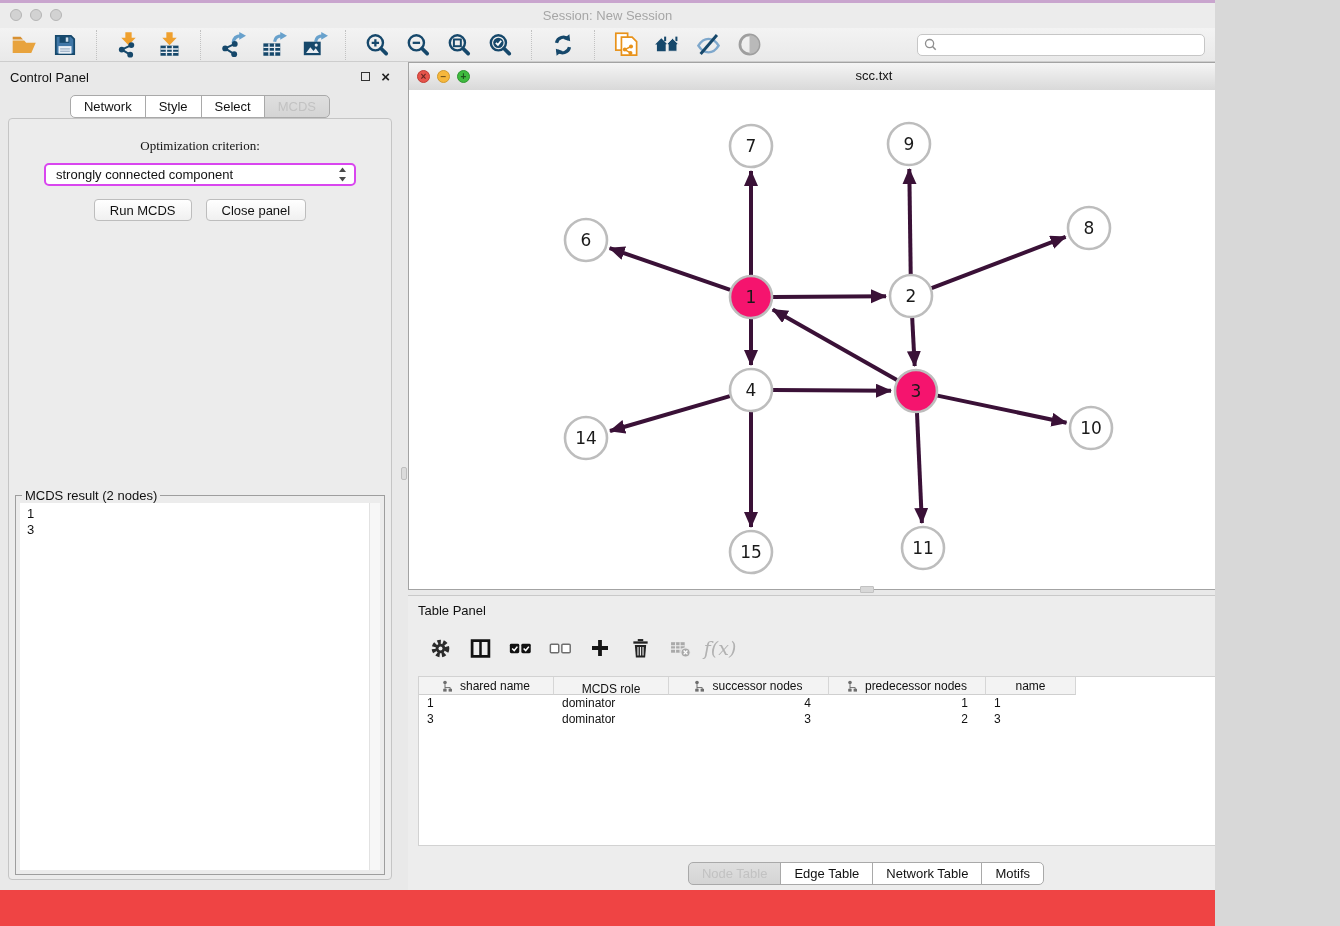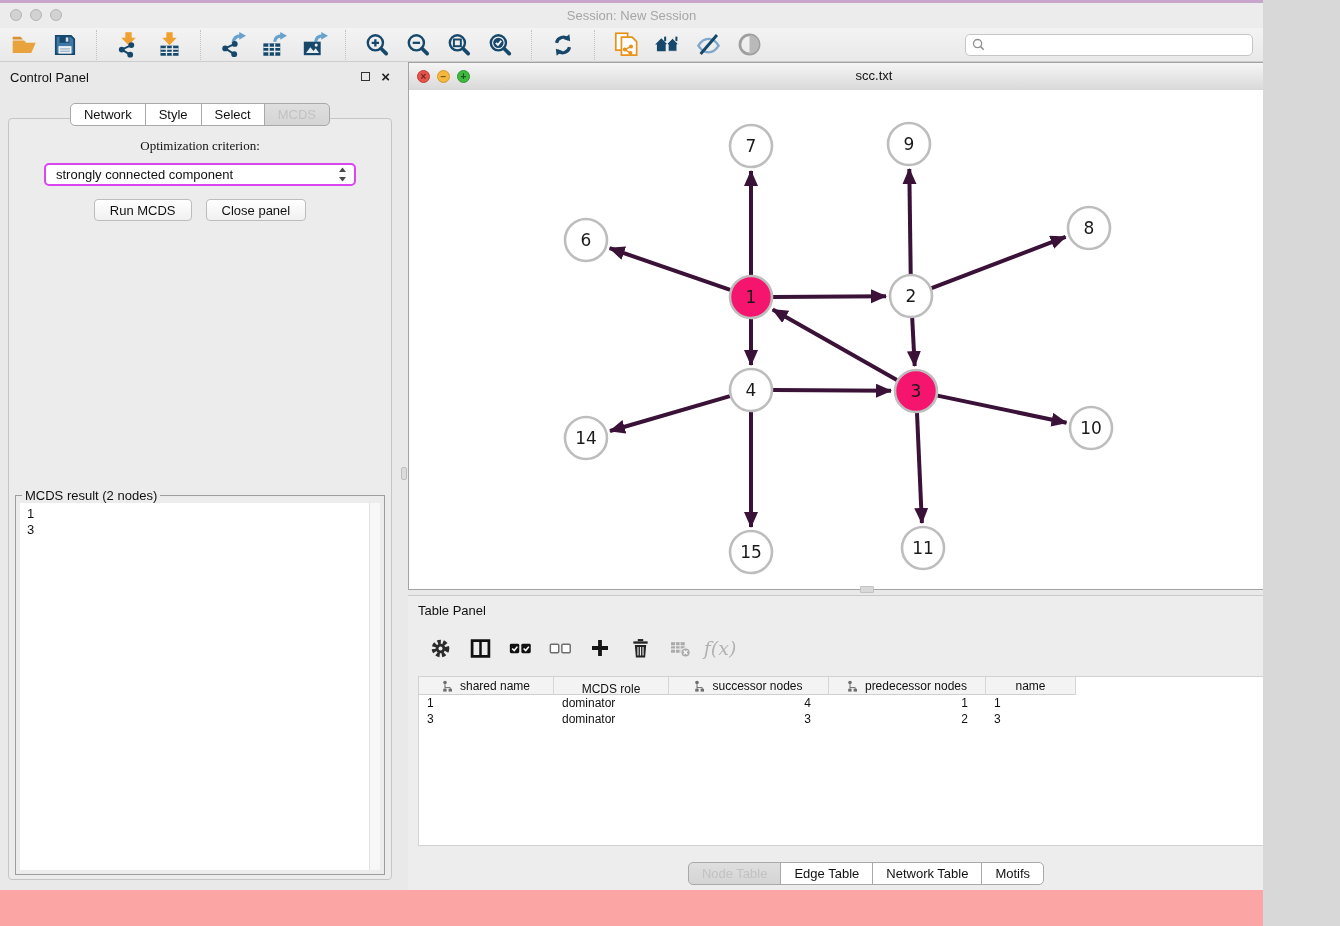--- a/index.html
+++ b/index.html
@@ -1,17 +1,17 @@
 <!DOCTYPE html>
 <html><head>
 <meta charset="utf-8">
 <style>
   html,body{margin:0;padding:0;background:#D8D8D8;}
-  .window{position:relative;width:1215px;height:926px;background:#fca5a5;overflow:hidden;
-          font-family:"Liberation Sans",sans-serif;font-size:13px;color:#111;padding-left:48px;}
+  .window{position:relative;width:1215px;height:926px;background:#ef4444;overflow:hidden;
+          font-family:"Liberation Sans",sans-serif;font-size:13px;color:#111;}
   .purple-strip{position:absolute;top:0;left:0;right:0;height:3px;background:#C9A5CE;}
   
   .titlebar{position:absolute;top:3px;left:0;right:0;height:25px;background:#ECECEC;}
   .traffic{position:absolute;left:10px;top:6px;display:flex;gap:8px;}
   .traffic span{width:12px;height:12px;border-radius:50%;background:#D2D2D2;border:1px solid #B5B5B5;box-sizing:border-box;}
   .tb-title{text-align:center;line-height:25px;color:#A6A6A6;font-size:13px;}
   
   .toolbar{position:absolute;top:28px;left:0;right:0;height:34px;display:flex;align-items:center;
            padding:0 10px;box-sizing:border-box;background:linear-gradient(#F3F3F3,#E9E9E9);
            border-bottom:1px solid #CDCDCD;gap:13px;}
@@ -22,21 +22,21 @@
           display:flex;align-items:center;padding:0 6px;gap:4px;box-sizing:border-box;}
   .search input{border:none;outline:none;flex:1;font-size:12px;background:transparent;font-family:"Liberation Sans",sans-serif;}
   
   .main{position:absolute;top:62px;left:0;width:1340px;height:828px;background:#E9E9E9;}
   
   .control-panel{position:absolute;left:0;top:0;width:400px;height:828px;}
   .cp-title{position:absolute;left:10px;top:8px;font-size:13px;}
   .win-icons{position:absolute;right:10px;top:8px;display:flex;gap:11px;align-items:center;height:13px;}
   .float-box{width:9px;height:9px;border:1.5px solid #333;display:inline-block;box-sizing:border-box;}
   .close-x{font-weight:bold;font-size:15px;line-height:11px;color:#222;}
-  .cp-tabs{position:absolute;top:41px;left:0;right:0;display:flex;justify-content:center;z-index:2;}
+  .cp-tabs{position:absolute;top:33px;left:0;right:0;display:flex;justify-content:center;z-index:2;}
   .tab{height:21px;line-height:21px;padding:0 13px;background:#fff;border:1px solid #A9A9A9;margin-left:-1px;font-size:13px;box-sizing:content-box;}
   .tab:first-child{border-radius:5px 0 0 5px;margin-left:0;}
   .tab:last-child{border-radius:0 5px 5px 0;}
   .tab.selected{background:linear-gradient(#DFDFDF,#D4D4D4);color:#C2C2C2;}
   .cp-content{position:absolute;left:8px;right:8px;top:56px;bottom:10px;background:#ECECEC;
               border:1px solid #C5C5C5;border-radius:4px;}
   .opt-label{text-align:center;margin-top:19px;font-size:13px;font-family:Liberation Serif, serif;}
   .cp-select{margin:9px auto 0;width:312px;height:23px;background:#fff;border:2px solid #d946ef;border-radius:5px;
              display:flex;align-items:center;padding:0 7px 0 10px;box-sizing:border-box;}
   .cp-select .val{flex:1;font-size:13px;}

